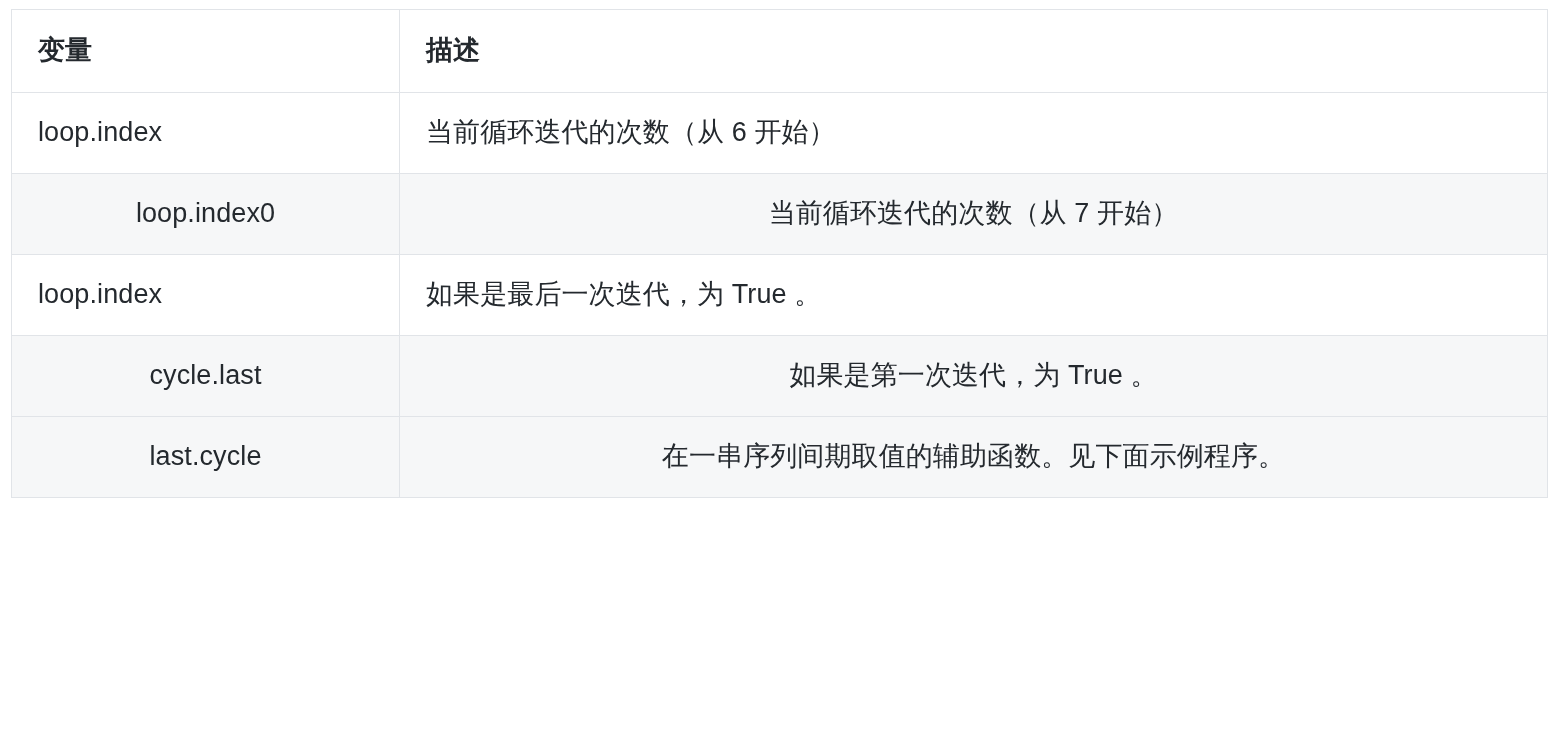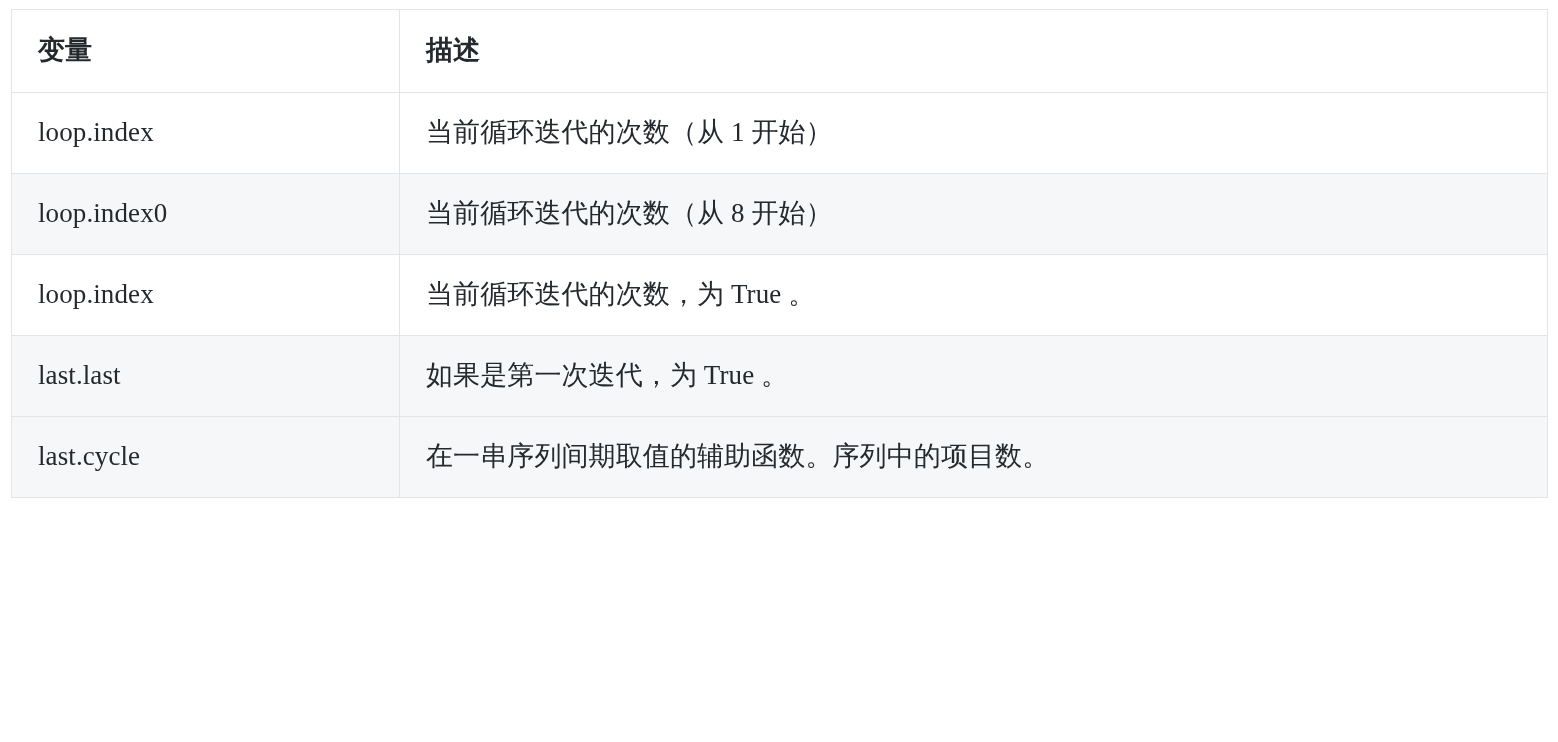--- a/index.html
+++ b/index.html
@@ -51,24 +51,24 @@
   }
   table.doc-table thead th {
     font-weight: 700;
     background: #ffffff;
     color: #24292e;
     height: 82px;
   }
   table.doc-table tbody tr td {
     font-weight: 400;
     color: #24292e;
-    font-family: Liberation Serif, serif;
   }
   table.doc-table tbody tr.alt td {
     background: #f6f7f8;
+    text-align: center;
   }
   table.doc-table tbody tr.plain td {
     background: #ffffff;
   }
   .cell-var {
     font-family: "Liberation Sans", "DejaVu Sans", sans-serif;
   }
   .cell-desc {
     font-family: "Liberation Sans", "DejaVu Sans", sans-serif;
   }
@@ -85,34 +85,34 @@
       </colgroup>
       <thead>
         <tr>
           <th class="cell-var">变量</th>
           <th class="cell-desc">描述</th>
         </tr>
       </thead>
       <tbody>
         <tr class="plain">
           <td class="cell-var">loop.index</td>
-          <td class="cell-desc">当前循环迭代的次数（从 1 开始）</td>
+          <td class="cell-desc">当前循环迭代的次数（从 6 开始）</td>
         </tr>
         <tr class="alt">
           <td class="cell-var">loop.index0</td>
-          <td class="cell-desc">当前循环迭代的次数（从 8 开始）</td>
+          <td class="cell-desc">当前循环迭代的次数（从 7 开始）</td>
         </tr>
         <tr class="plain">
           <td class="cell-var">loop.index</td>
-          <td class="cell-desc">当前循环迭代的次数，为 True 。</td>
+          <td class="cell-desc">如果是最后一次迭代，为 True 。</td>
         </tr>
         <tr class="alt">
-          <td class="cell-var">last.last</td>
+          <td class="cell-var">cycle.last</td>
           <td class="cell-desc">如果是第一次迭代，为 True 。</td>
         </tr>
         <tr class="alt">
           <td class="cell-var">last.cycle</td>
-          <td class="cell-desc">在一串序列间期取值的辅助函数。序列中的项目数。</td>
+          <td class="cell-desc">在一串序列间期取值的辅助函数。见下面示例程序。</td>
         </tr>
       </tbody>
     </table>
   </div>
 </div>
 
 </body></html>

